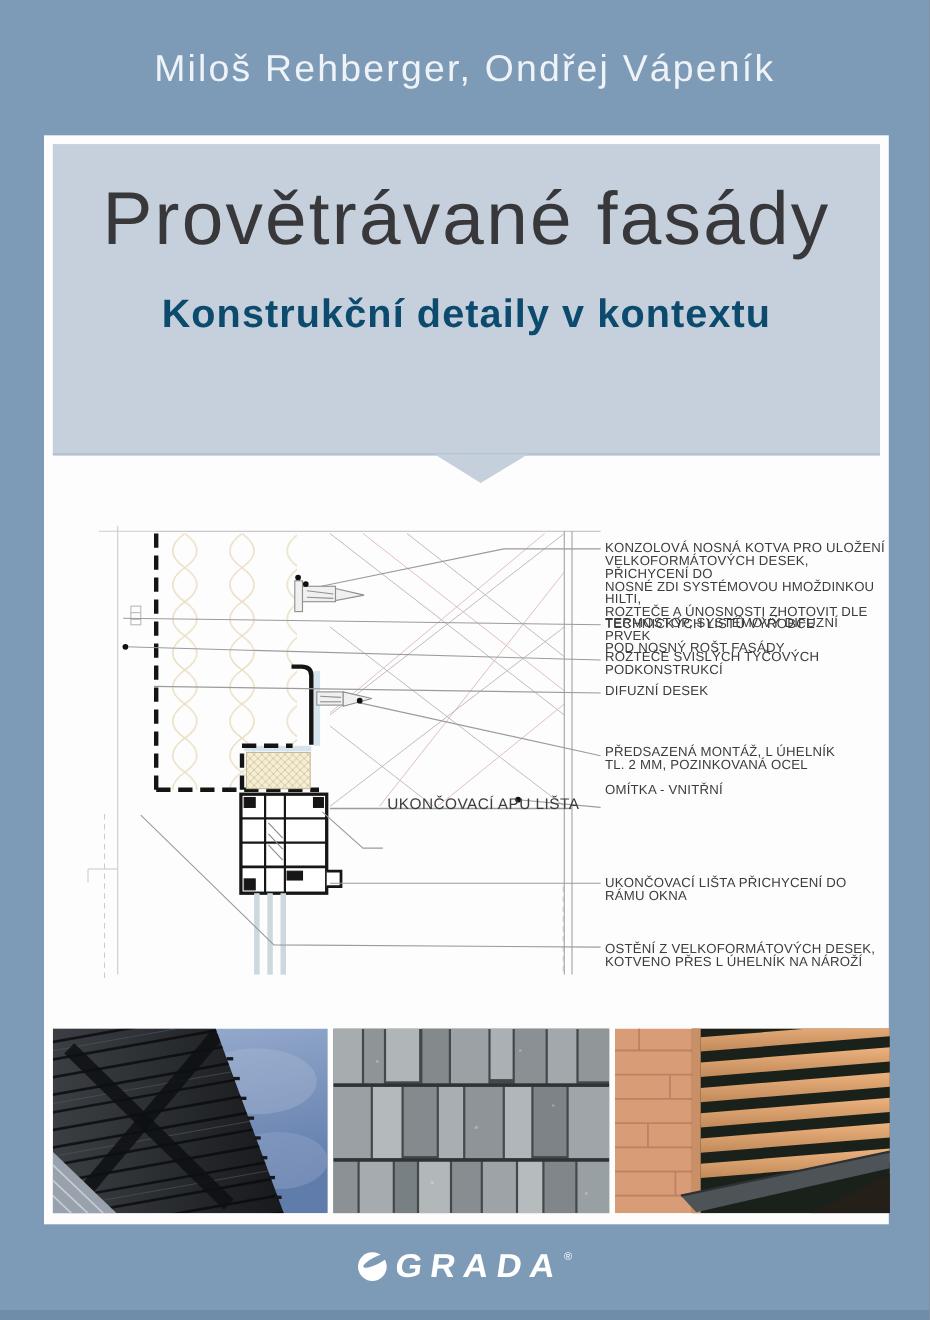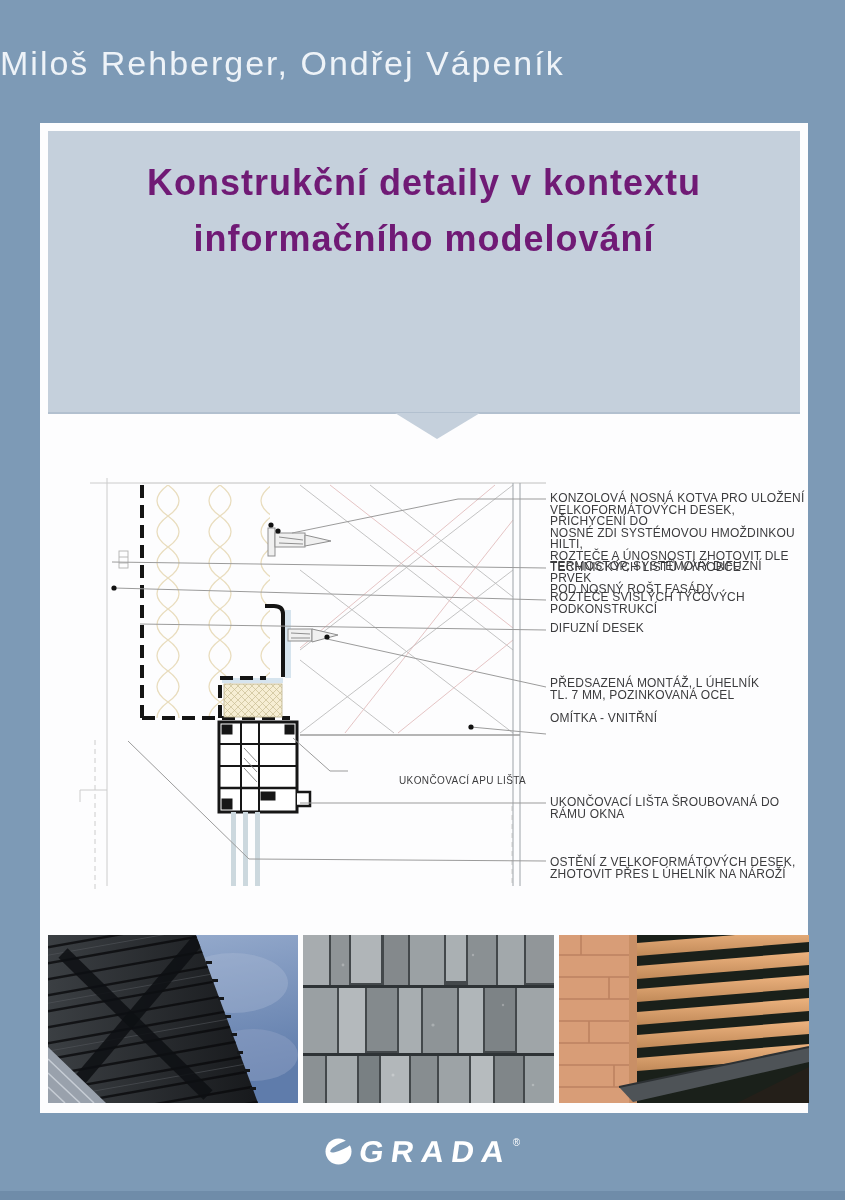--- a/index.html
+++ b/index.html
@@ -4,53 +4,53 @@
 <style>
   html,body{margin:0;padding:0;background:#5b6b7c;}
   .cover{
     position:relative;width:845px;height:1200px;overflow:hidden;
     background:#7d9ab6;
     font-family:"Liberation Sans",sans-serif;
     margin:0 auto;
   }
   .authors{
     position:absolute;left:0;top:44px;width:100%;
-    text-align:left;color:#eef3f8;font-size:34px;letter-spacing:2px;
+    text-align:center;color:#eef3f8;font-size:34px;letter-spacing:2px;
   }
   .panel{
     position:absolute;left:40px;top:123px;width:768px;height:990px;
     background:#fdfdfe;
   }
   .title-box{
     position:absolute;left:48px;top:131px;width:752px;height:281px;
     background:#c5d0dc;border-bottom:2px solid #b2c0cf;
     text-align:center;
   }
   .book-title{
     margin:34px 0 0 0;font-size:68px;font-weight:400;color:#38383b;
     letter-spacing:2px;line-height:1.0;
   }
   .book-subtitle{
-    margin:24px 0 0 0;font-size:36px;font-weight:bold;color:#701a75;
+    margin:24px 0 0 0;font-size:36px;font-weight:bold;color:#0c4a6e;
     letter-spacing:1px;line-height:1.55;
   }
   .pointer{
     position:absolute;left:395px;top:413px;width:0;height:0;
     border-left:42px solid transparent;border-right:43px solid transparent;
     border-top:26px solid #c5d0dc;
   }
   .diagram-svg{position:absolute;left:60px;top:455px;}
   .callout{
     position:absolute;left:550px;width:256px;
     font-size:12px;line-height:11.5px;letter-spacing:0.2px;color:#3c3c3e;
     white-space:pre-line;
   }
   .apu-label{
-    position:absolute;left:352px;top:775px;
-    font-size:10px;letter-spacing:0.4px;color:#3c3c3e;margin-left:47px;
+    position:absolute;left:352px;top:722px;
+    font-size:14px;letter-spacing:0.4px;color:#3c3c3e;
   }
   .photos{
     position:absolute;left:48px;top:935px;display:flex;gap:5px;
   }
   .photo{width:250px;height:168px;display:block;}
   .publisher{
     position:absolute;left:0;top:1138px;width:100%;
     display:flex;justify-content:center;align-items:flex-start;gap:11px;
   }
   .grada-text{
@@ -65,23 +65,23 @@
 </head>
 <body>
 
 <div class="cover">
 
   <div class="authors">Miloš Rehberger, Ondřej Vápeník</div>
 
   <div class="panel"></div>
 
   <div class="title-box">
+    <h1 class="book-title">Provětrávané fasády</h1>
     <div class="book-subtitle">
       <div>Konstrukční detaily v kontextu</div>
-      <div>informačního modelování</div>
     </div>
   </div>
   <div class="pointer"></div>
 
   <svg class="diagram-svg" width="492" height="455" viewBox="60 455 492 455" xmlns="http://www.w3.org/2000/svg">
     <defs>
       <pattern id="insul" x="142" y="485" width="52" height="62" patternUnits="userSpaceOnUse">
         <path d="M26,0 Q48,16 26,31 Q4,47 26,62" fill="none" stroke="#e9ddbe" stroke-width="1.3"></path>
         <path d="M26,0 Q4,16 26,31 Q48,47 26,62" fill="none" stroke="#e9ddbe" stroke-width="1.3"></path>
       </pattern>
@@ -198,26 +198,26 @@
 VELKOFORMÁTOVÝCH DESEK, PŘICHYCENÍ DO
 NOSNÉ ZDI SYSTÉMOVOU HMOŽDINKOU HILTI,
 ROZTEČE A ÚNOSNOSTI ZHOTOVIT DLE
 TECHNICKÝCH LISTŮ VÝROBCE</div>
     <div class="callout" style="top:561px">TERMOSTOP, SYSTÉMOVÝ DIFUZNÍ PRVEK
 POD NOSNÝ ROŠT FASÁDY</div>
     <div class="callout" style="top:592px">ROZTEČE SVISLÝCH TYČOVÝCH
 PODKONSTRUKCÍ</div>
     <div class="callout" style="top:623px">DIFUZNÍ DESEK</div>
     <div class="callout" style="top:678px">PŘEDSAZENÁ MONTÁŽ, L ÚHELNÍK
-TL. 7 MM, POZINKOVANÁ OCEL</div>
+TL. 2 MM, POZINKOVANÁ OCEL</div>
     <div class="callout" style="top:713px">OMÍTKA - VNITŘNÍ</div>
-    <div class="callout" style="top:797px">UKONČOVACÍ LIŠTA ŠROUBOVANÁ DO
+    <div class="callout" style="top:797px">UKONČOVACÍ LIŠTA PŘICHYCENÍ DO
 RÁMU OKNA</div>
     <div class="callout" style="top:857px">OSTĚNÍ Z VELKOFORMÁTOVÝCH DESEK,
-ZHOTOVIT PŘES L ÚHELNÍK NA NÁROŽÍ</div>
+KOTVENO PŘES L ÚHELNÍK NA NÁROŽÍ</div>
   </div>
   <div class="apu-label">UKONČOVACÍ APU LIŠTA</div>
 
   <div class="photos">
 
     <svg class="photo" viewBox="0 0 250 168" xmlns="http://www.w3.org/2000/svg" preserveAspectRatio="none">
       <defs>
         <linearGradient id="sky1" x1="0" y1="0" x2="0.3" y2="1">
           <stop offset="0" stop-color="#9db1d1"></stop>
             <stop offset="1" stop-color="#5f7cab"></stop>

